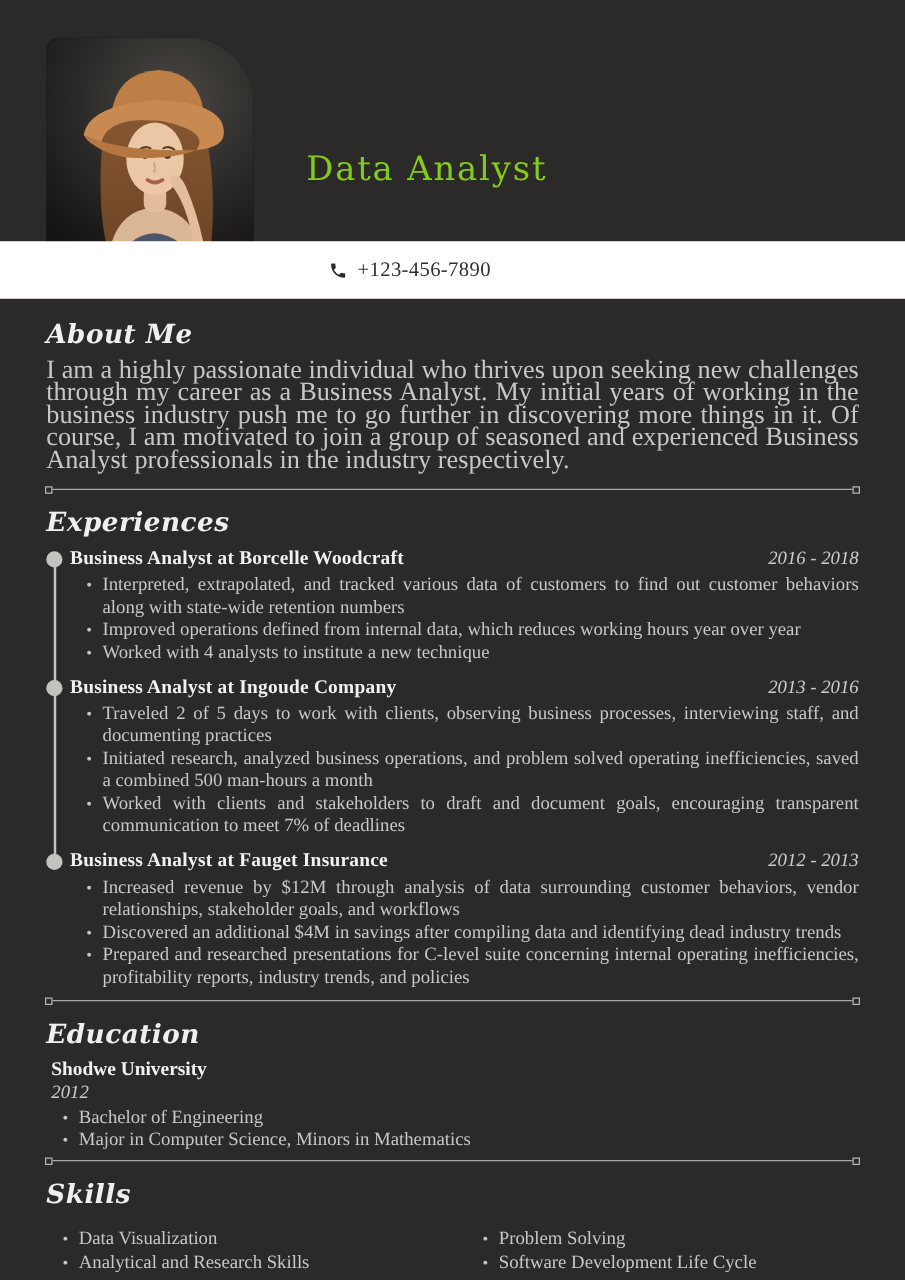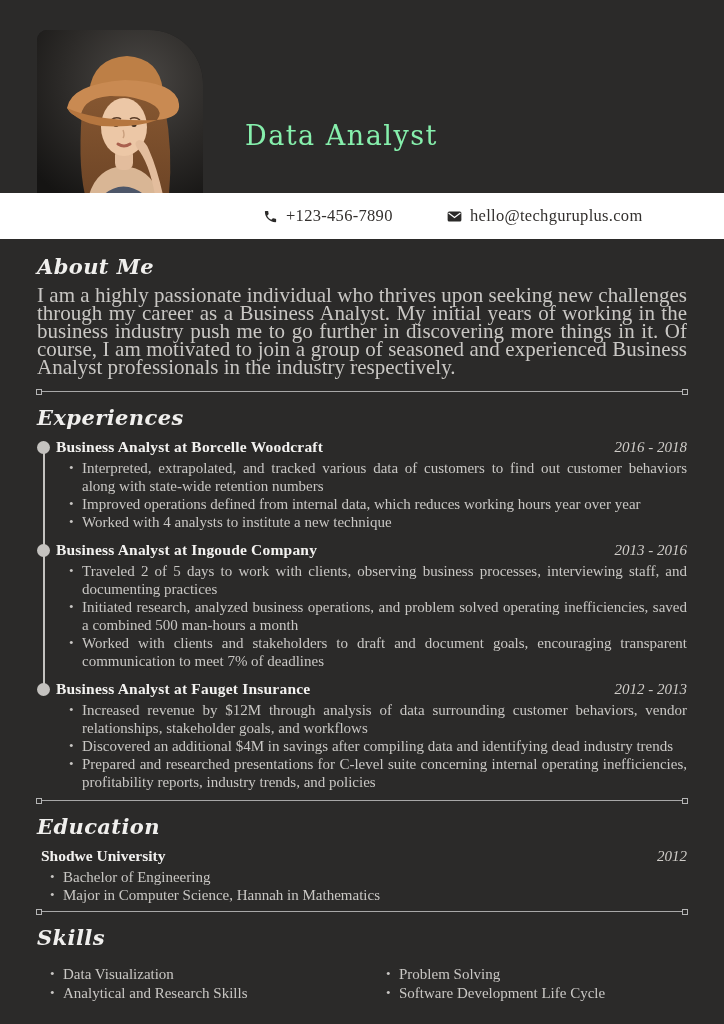--- a/index.html
+++ b/index.html
@@ -25,21 +25,21 @@
     position:absolute; left:243px; top:42px;
     font-family:"DejaVu Serif", serif;
     font-style:italic; font-weight:bold;
     font-size:52px; line-height:58px;
     color:#fafafa; letter-spacing:1px;
     white-space:nowrap;
   }
   .subtitle {
     position:absolute; left:245px; top:120px;
     font-family:"DejaVu Serif", serif;
-    font-size:27px; color:#86efac; letter-spacing:1.5px;
+    font-size:27px; color:#84cc16; letter-spacing:1.5px;
     white-space:nowrap;
   }
 
   
   .contact-bar {
     position:absolute; left:0; top:193px;
     width:724px; height:46px;
     background:#ffffff;
   }
   .contact-item {
@@ -99,21 +99,21 @@
     position:relative; padding-left:13px;
     font-size:15px; line-height:18px; text-align:justify;
   }
   ul.bullets li::before {
     content:"•"; position:absolute; left:0; top:0;
     font-size:13px; color:#c9c7c4;
   }
 
   
   .edu-block { padding-left:4px; margin-bottom:7px; }
-  .edu-header { display:flex; justify-content:space-between; align-items:baseline; }
+  .edu-header { display:flex; justify-content:space-between; align-items:baseline;flex-direction:column; }
   .edu-school { font-weight:bold; font-size:15.5px; line-height:20px; color:#f2f1ef; }
   .edu-year   { font-style:italic; font-size:15px; color:#cfccc8; }
   .edu-block ul.bullets { padding-left:9px; }
 
   
   .skills-cols { display:flex; }
   .skills-cols ul.bullets { margin-top:8px; }
   .skills-cols ul.bullets li { margin-bottom:1px; text-align:left; }
   .skills-col-1 { width:323px; flex:0 0 auto; }
 </style>
@@ -165,27 +165,20 @@
 
   <div class="subtitle">Data Analyst</div>
 
   <div class="contact-bar">
     <div class="contact-item phone">
       <svg class="contact-icon" viewBox="0 0 24 24">
         <path fill="#2b2a29" d="M6.62 10.79c1.44 2.83 3.76 5.14 6.59 6.59l2.2-2.21c.27-.27.67-.36 1.02-.24 1.12.37 2.33.57 3.57.57.55 0 1 .45 1 1V20c0 .55-.45 1-1 1-9.39 0-17-7.61-17-17 0-.55.45-1 1-1h3.5c.55 0 1 .45 1 1 0 1.25.2 2.45.57 3.57.11.35.03.74-.25 1.02l-2.2 2.2z"></path>
       </svg>
       <span>+123-456-7890</span>
     </div>
-    <div class="contact-item email">
-      <svg class="contact-icon" viewBox="0 0 24 24">
-        <rect x="1" y="4" width="22" height="16" rx="2.5" fill="#2b2a29"></rect>
-        <path d="M2.5 6.5 L12 13.5 L21.5 6.5" stroke="#ffffff" stroke-width="2" fill="none"></path>
-      </svg>
-      <span>hello@techguruplus.com</span>
-    </div>
   </div>
 
   <div class="content">
 
     <div class="section-heading">About Me</div>
     <p class="about-text">I am a highly passionate individual who thrives upon seeking new challenges through my career as a Business Analyst. My initial years of working in the business industry push me to go further in discovering more things in it. Of course, I am motivated to join a group of seasoned and experienced Business Analyst professionals in the industry respectively.</p>
 
     <div class="divider"></div>
 
     <div class="section-heading">Experiences</div>
@@ -229,21 +222,21 @@
     <div class="divider"></div>
 
     <div class="section-heading">Education</div>
     <div class="edu-block">
       <div class="edu-header">
         <span class="edu-school">Shodwe University</span>
         <span class="edu-year">2012</span>
       </div>
       <ul class="bullets">
         <li>Bachelor of Engineering</li>
-        <li>Major in Computer Science, Hannah in Mathematics</li>
+        <li>Major in Computer Science, Minors in Mathematics</li>
       </ul>
     </div>
 
     <div class="divider"></div>
 
     <div class="section-heading">Skills</div>
     <div class="skills-cols">
       <ul class="bullets skills-col-1">
         <li>Data Visualization</li>
         <li>Analytical and Research Skills</li>

